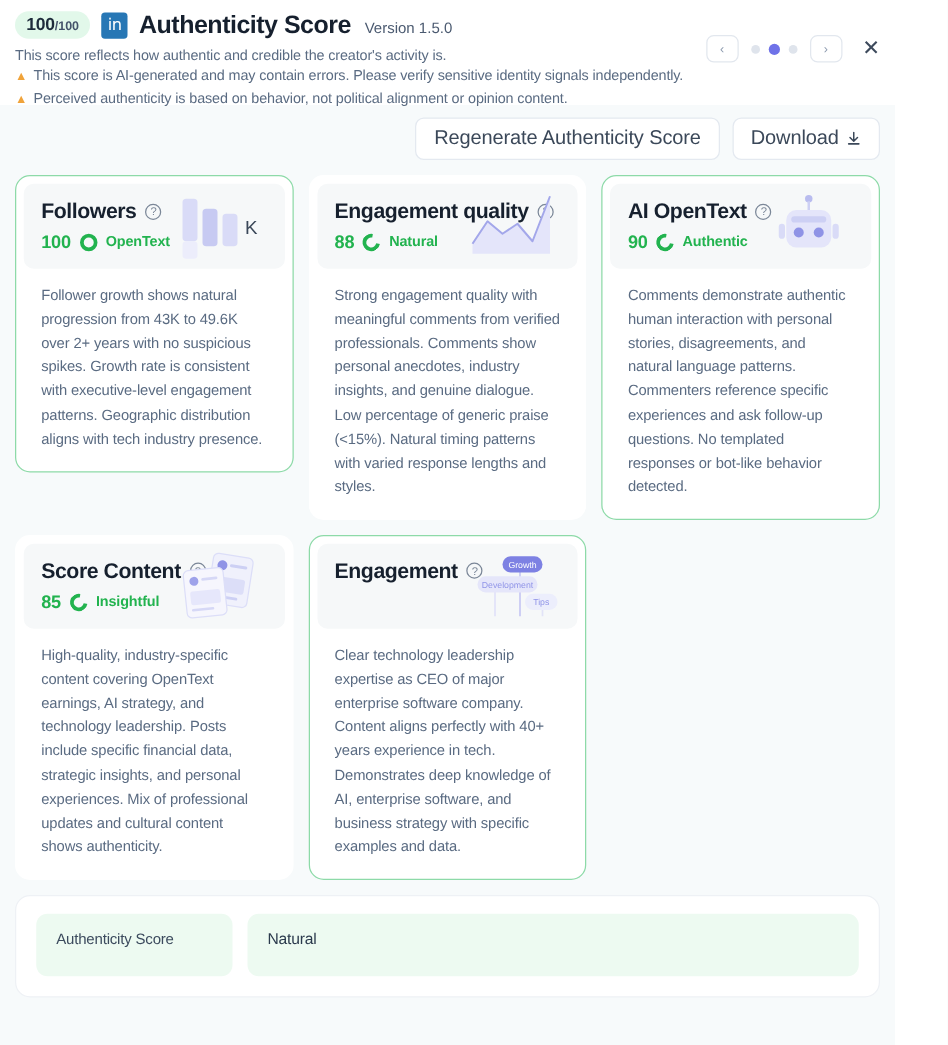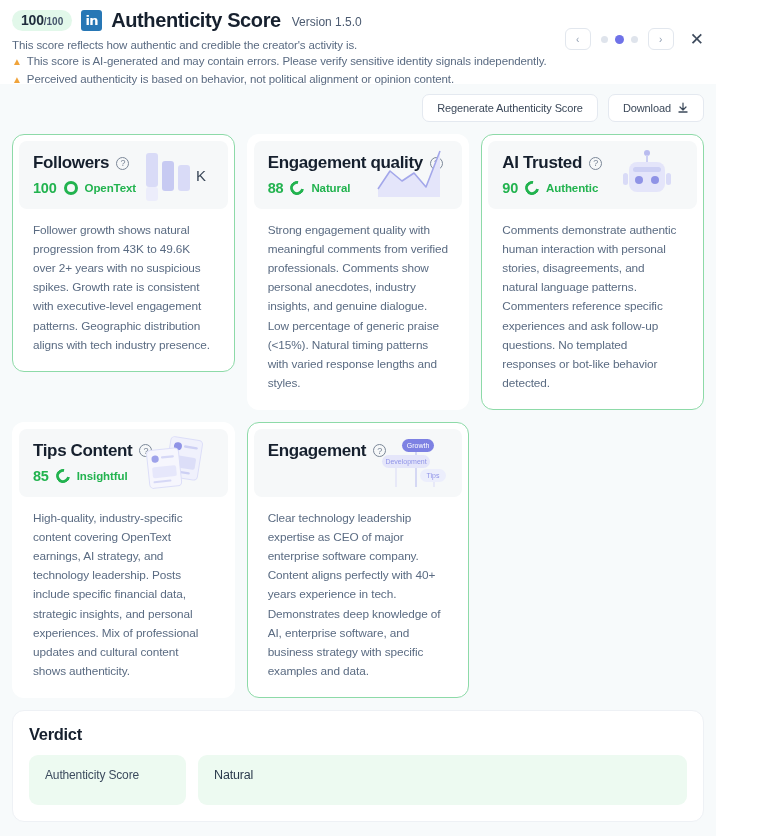--- a/index.html
+++ b/index.html
@@ -57,21 +57,21 @@
 
   .li-icon {
     width: 21px; height: 21px;
     background: #2777b5;
     border-radius: 3px;
     display: flex;
     align-items: center;
     justify-content: center;
     color: #fff;
     font-size: 13px;
-    font-weight: 700;
+    font-weight: 400;
     line-height: 1;
     letter-spacing: -0.5px;
     font-family: "DejaVu Sans", sans-serif;
   }
 
   .main-title {
     font-size: 20px;
     font-weight: 700;
     color: #16202e;
     letter-spacing: -0.4px;
@@ -151,21 +151,21 @@
     display: flex;
     justify-content: flex-end;
     gap: 10px;
     padding: 10px 12px 0 12px;
   }
   .btn {
     background: #fff;
     border: 1px solid #e4e9f0;
     border-radius: 7px;
     padding: 7px 14px;
-    font-size: 11px;
+    font-size: 16px;
     color: #3b4859;
     cursor: pointer;
     display: flex;
     align-items: center;
     gap: 6px;
     letter-spacing: -0.1px;
     justify-content: center;
   }
 
   
@@ -404,21 +404,21 @@
             <path d="M2 42 L14 24 L26 34 L38 26 L50 40 L64 4" stroke="#a3a7ea" stroke-width="1.6" fill="none" stroke-linejoin="round"></path>
           </svg>
         </div>
       </div>
       <div class="card-body">Strong engagement quality with meaningful comments from verified professionals. Comments show personal anecdotes, industry insights, and genuine dialogue. Low percentage of generic praise (&lt;15%). Natural timing patterns with varied response lengths and styles.</div>
     </div>
 
     <div class="card bordered">
       <div class="card-head">
         <div class="ch-title">
-          <span>AI Trusted</span>
+          <span>AI OpenText</span>
           <span class="help">?</span>
         </div>
         <div class="ch-score">
           <span class="sc-num">90</span>
           <span class="ring gap"></span>
           <span class="sc-label">Authentic</span>
         </div>
         <div class="head-art">
           <svg width="72" height="58" viewBox="0 0 72 58">
             <circle cx="36" cy="6" r="3" fill="#b9bcef"></circle>
@@ -431,21 +431,21 @@
             <rect x="55" y="26" width="5" height="12" rx="2.5" fill="#d9dbf7"></rect>
           </svg>
         </div>
       </div>
       <div class="card-body">Comments demonstrate authentic human interaction with personal stories, disagreements, and natural language patterns. Commenters reference specific experiences and ask follow-up questions. No templated responses or bot-like behavior detected.</div>
     </div>
 
     <div class="card">
       <div class="card-head">
         <div class="ch-title">
-          <span>Tips Content</span>
+          <span>Score Content</span>
           <span class="help">?</span>
         </div>
         <div class="ch-score">
           <span class="sc-num">85</span>
           <span class="ring gap"></span>
           <span class="sc-label">Insightful</span>
         </div>
         <div class="head-art">
           <svg width="72" height="58" viewBox="0 0 72 58">
             <g transform="rotate(9 40 24)">
@@ -487,21 +487,20 @@
             <text x="57" y="43" text-anchor="middle" font-family="Liberation Sans, sans-serif" font-size="7" fill="#9094e8">Tips</text>
           </svg>
         </div>
       </div>
       <div class="card-body">Clear technology leadership expertise as CEO of major enterprise software company. Content aligns perfectly with 40+ years experience in tech. Demonstrates deep knowledge of AI, enterprise software, and business strategy with specific examples and data.</div>
     </div>
 
   </div>
 
   <div class="verdict">
-    <div class="verdict-title">Verdict</div>
     <div class="verdict-row">
       <div class="v-score">
         <div class="v-score-label">Authenticity Score</div>
 
       </div>
       <div class="v-text">
         <div class="v-text-title">Natural</div>
 
       </div>
     </div>

